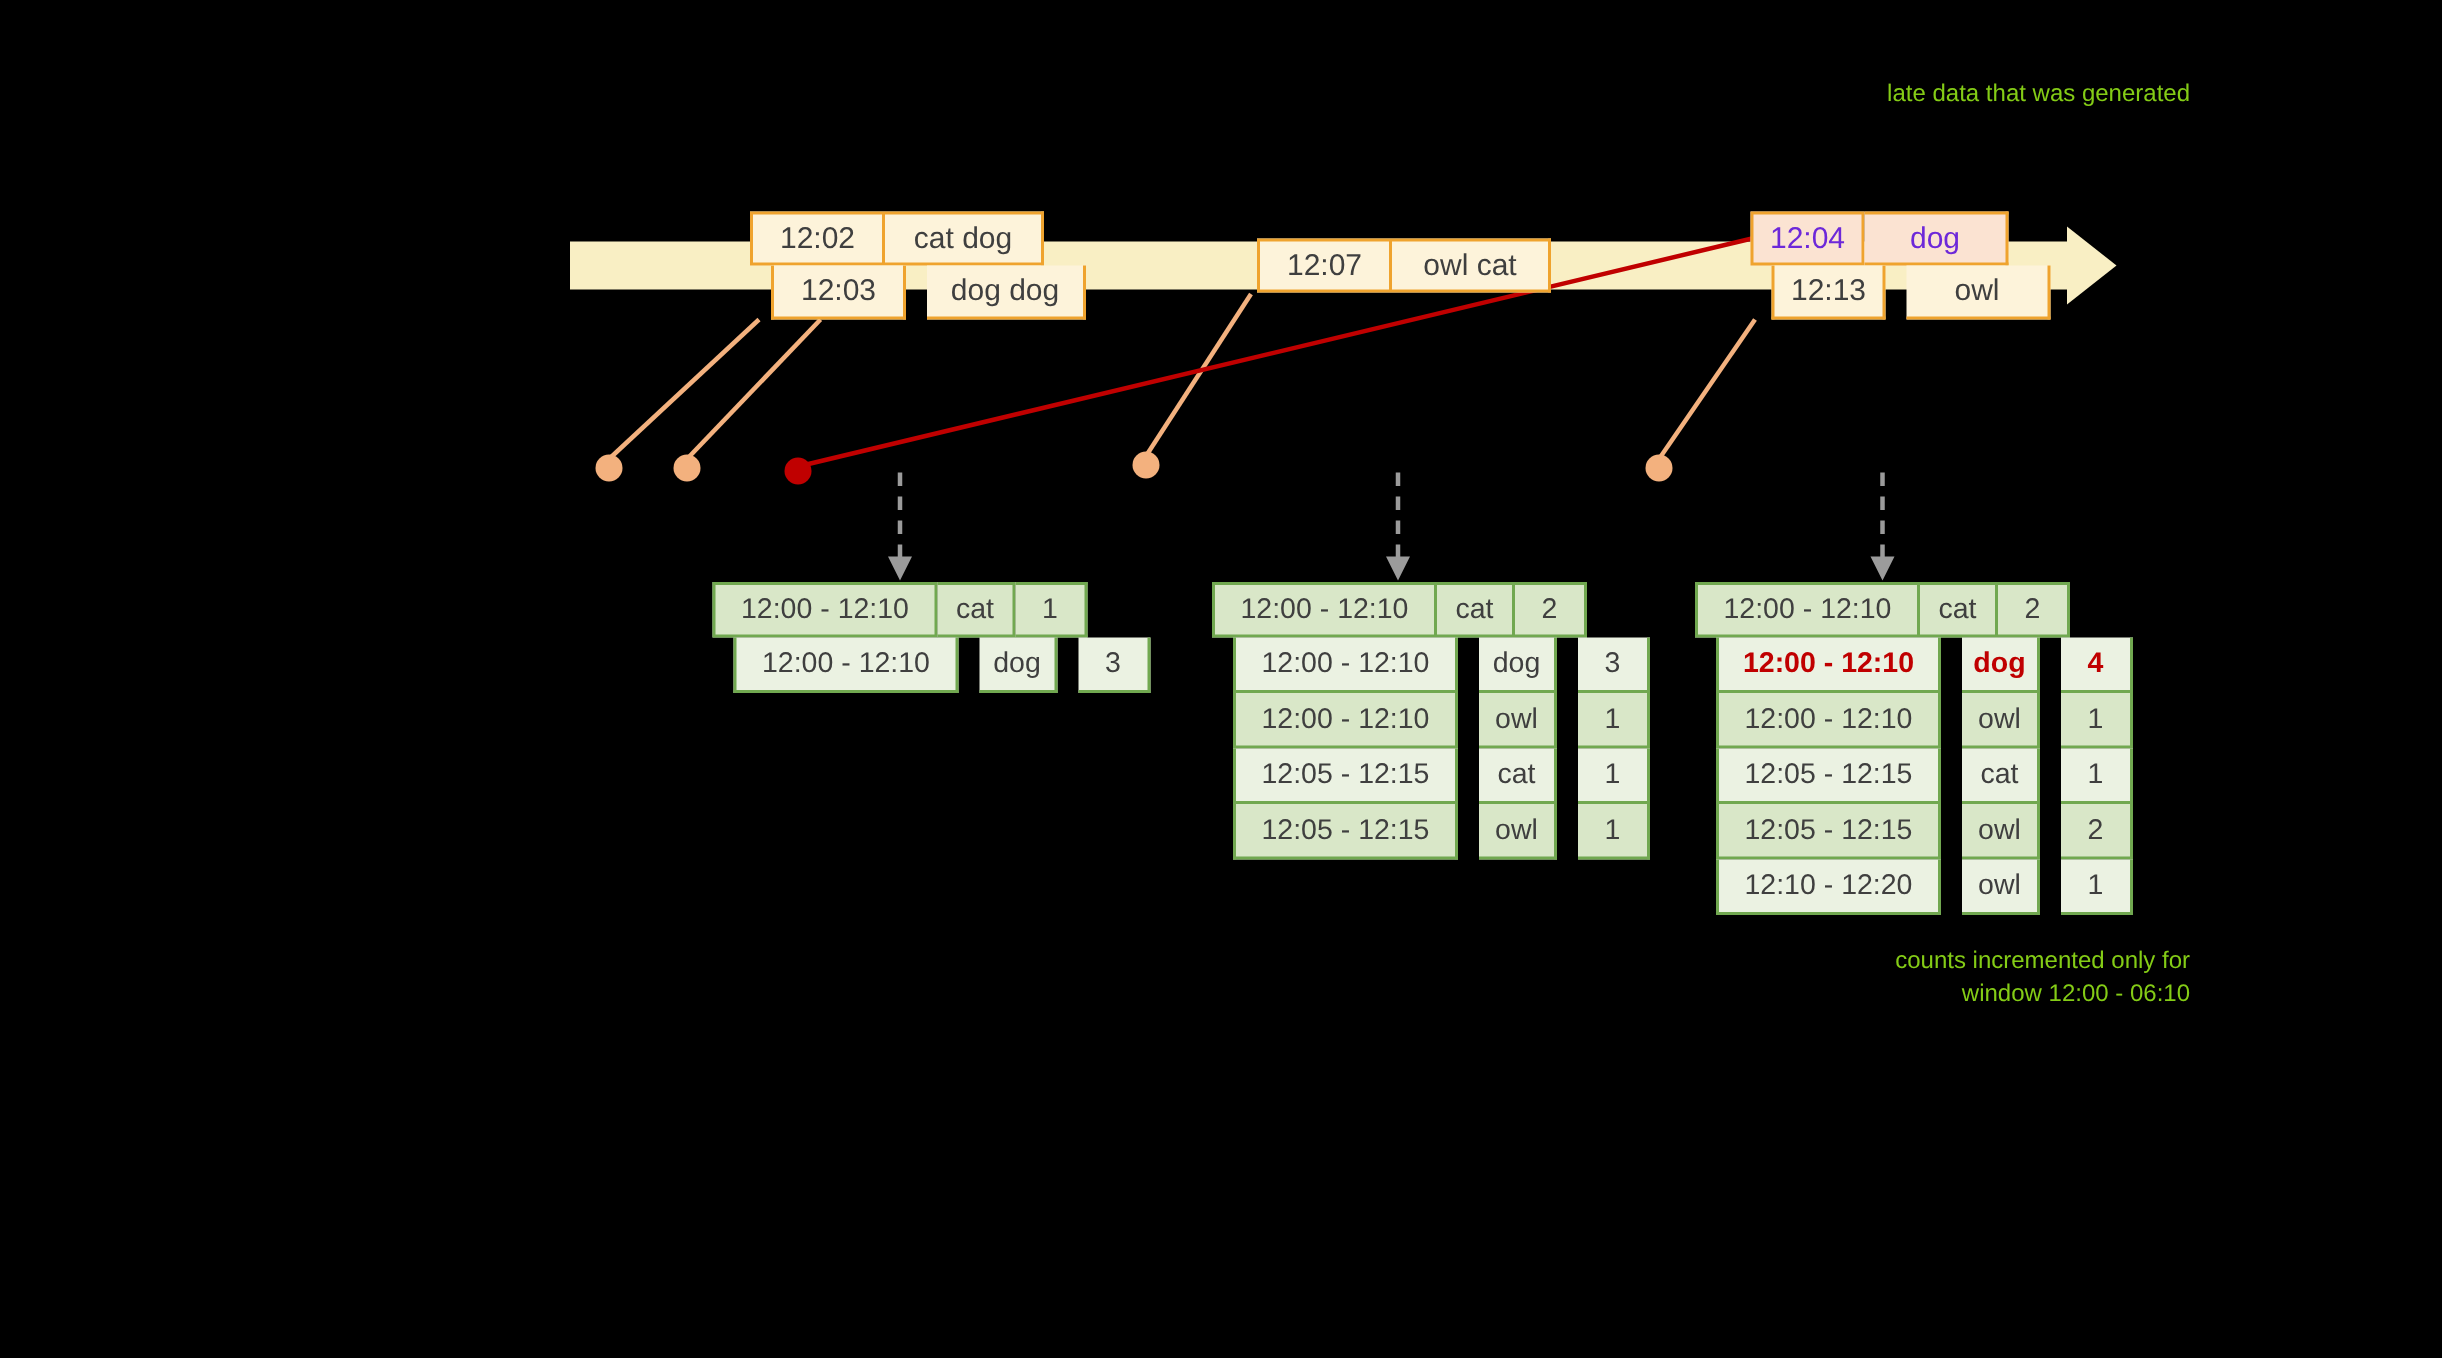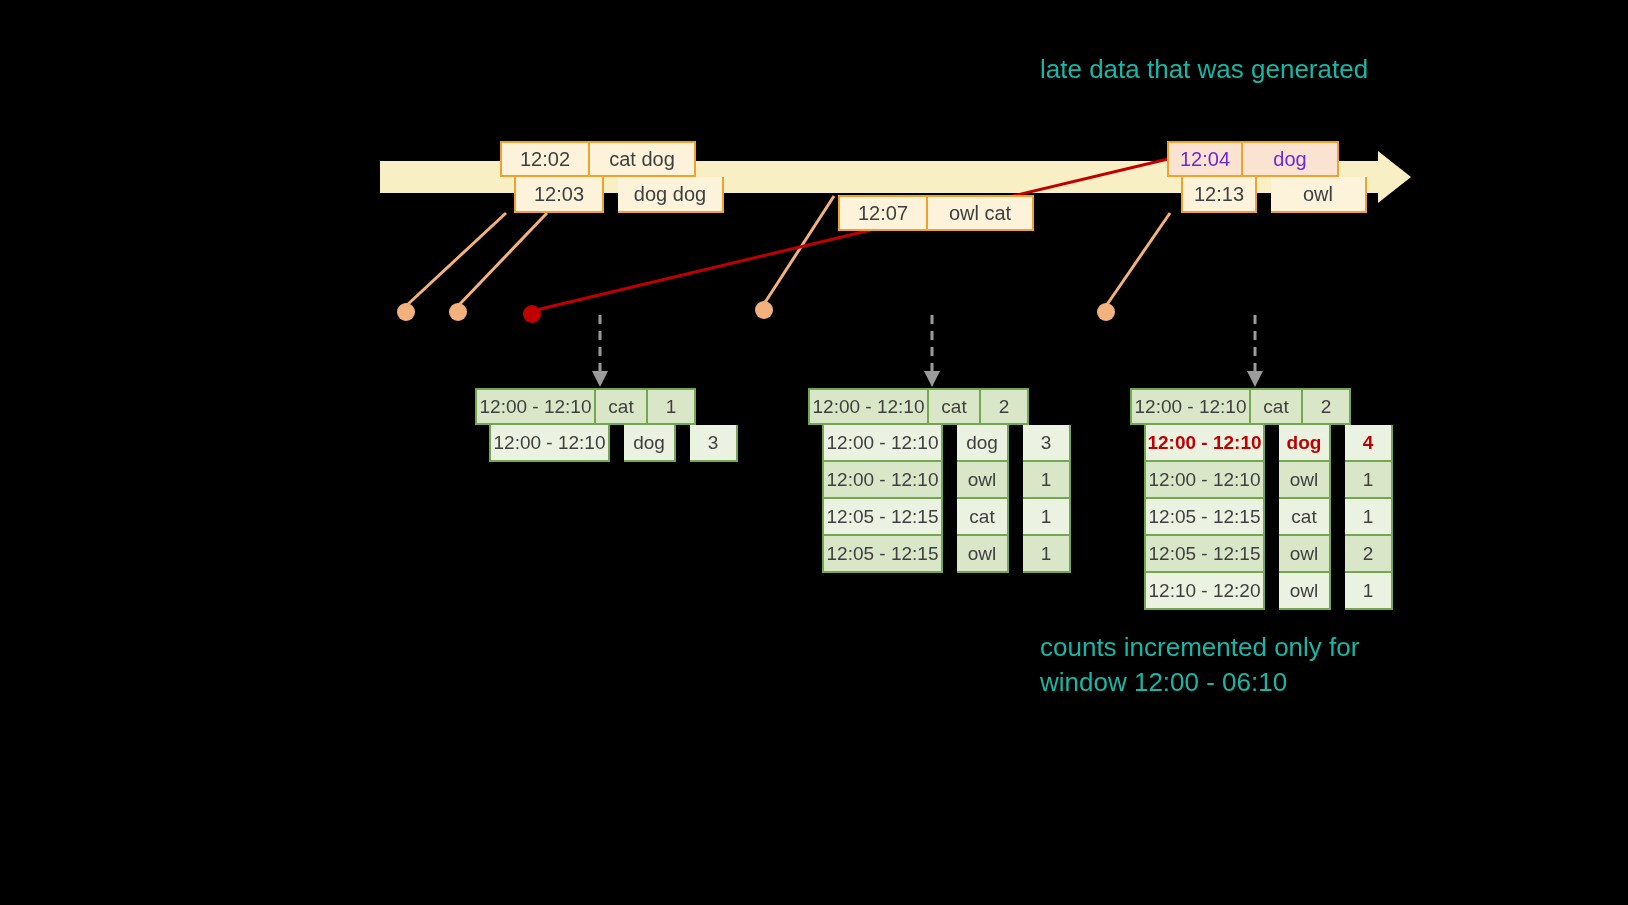--- a/index.html
+++ b/index.html
@@ -21,28 +21,28 @@
   .trow+.trow .tcell{border-top:none !important;margin-left:14px;}
   
   .event .tcell{border:2px solid #efa32e;background:#fdf3da;font-size:20px;height:36px;}
   .event .tcell:nth-child(1){width:90px;}
   .event .tcell:nth-child(2){width:106px;}
   .event.narrow .tcell:nth-child(1){width:76px;}
   .event.narrow .tcell:nth-child(2){width:96px;}
   .event .late .tcell{background:#fbe3d2;color:#6d28d9;}
   
   .result .tcell{border:2px solid #71a850;font-size:19px;height:37px;}
-  .result .tcell:nth-child(1){width:121px;}
+  .result .tcell:nth-child(1){width:150px;}
   .result .tcell:nth-child(2){width:52px;}
   .result .tcell:nth-child(3){width:48px;}
   .result .odd .tcell{background:#d9e7c8;}
   .result .even .tcell{background:#ebf2e2;}
   .result .highlight .tcell{color:#c00000;font-weight:bold;}
   
-  .annotation{position:absolute;color:#14b8a6;font-size:26px;line-height:1.35;text-align:left;z-index:3;width:420px;}
+  .annotation{position:absolute;color:#84cc16;font-size:16px;line-height:1.35;text-align:right;z-index:3;width:420px;}
   .annotation-top{left:1040px;top:52px;}
   .annotation-bottom{left:1040px;top:630px;}
 </style>
 </head>
 <body>
 
 <div id="canvas">
 
   <div class="timeline-body"></div>
   <div class="timeline-head"></div>
@@ -73,21 +73,21 @@
   <div class="dtable event" style="left:500px;top:141px;border-radius:24px;">
       <div class="trow odd">
         <div class="tcell">12:02</div>
         <div class="tcell">cat dog</div>
       </div>
       <div class="trow even">
         <div class="tcell">12:03</div>
         <div class="tcell">dog dog</div>
       </div>
     </div>
-  <div class="dtable event" style="left:838px;top:159px;margin-top:36px;">
+  <div class="dtable event" style="left:838px;top:159px;">
       <div class="trow odd">
         <div class="tcell">12:07</div>
         <div class="tcell">owl cat</div>
       </div>
     </div>
   <div class="dtable event narrow" style="left:1167px;top:141px;">
       <div class="trow odd late">
         <div class="tcell">12:04</div>
         <div class="tcell">dog</div>
       </div>

